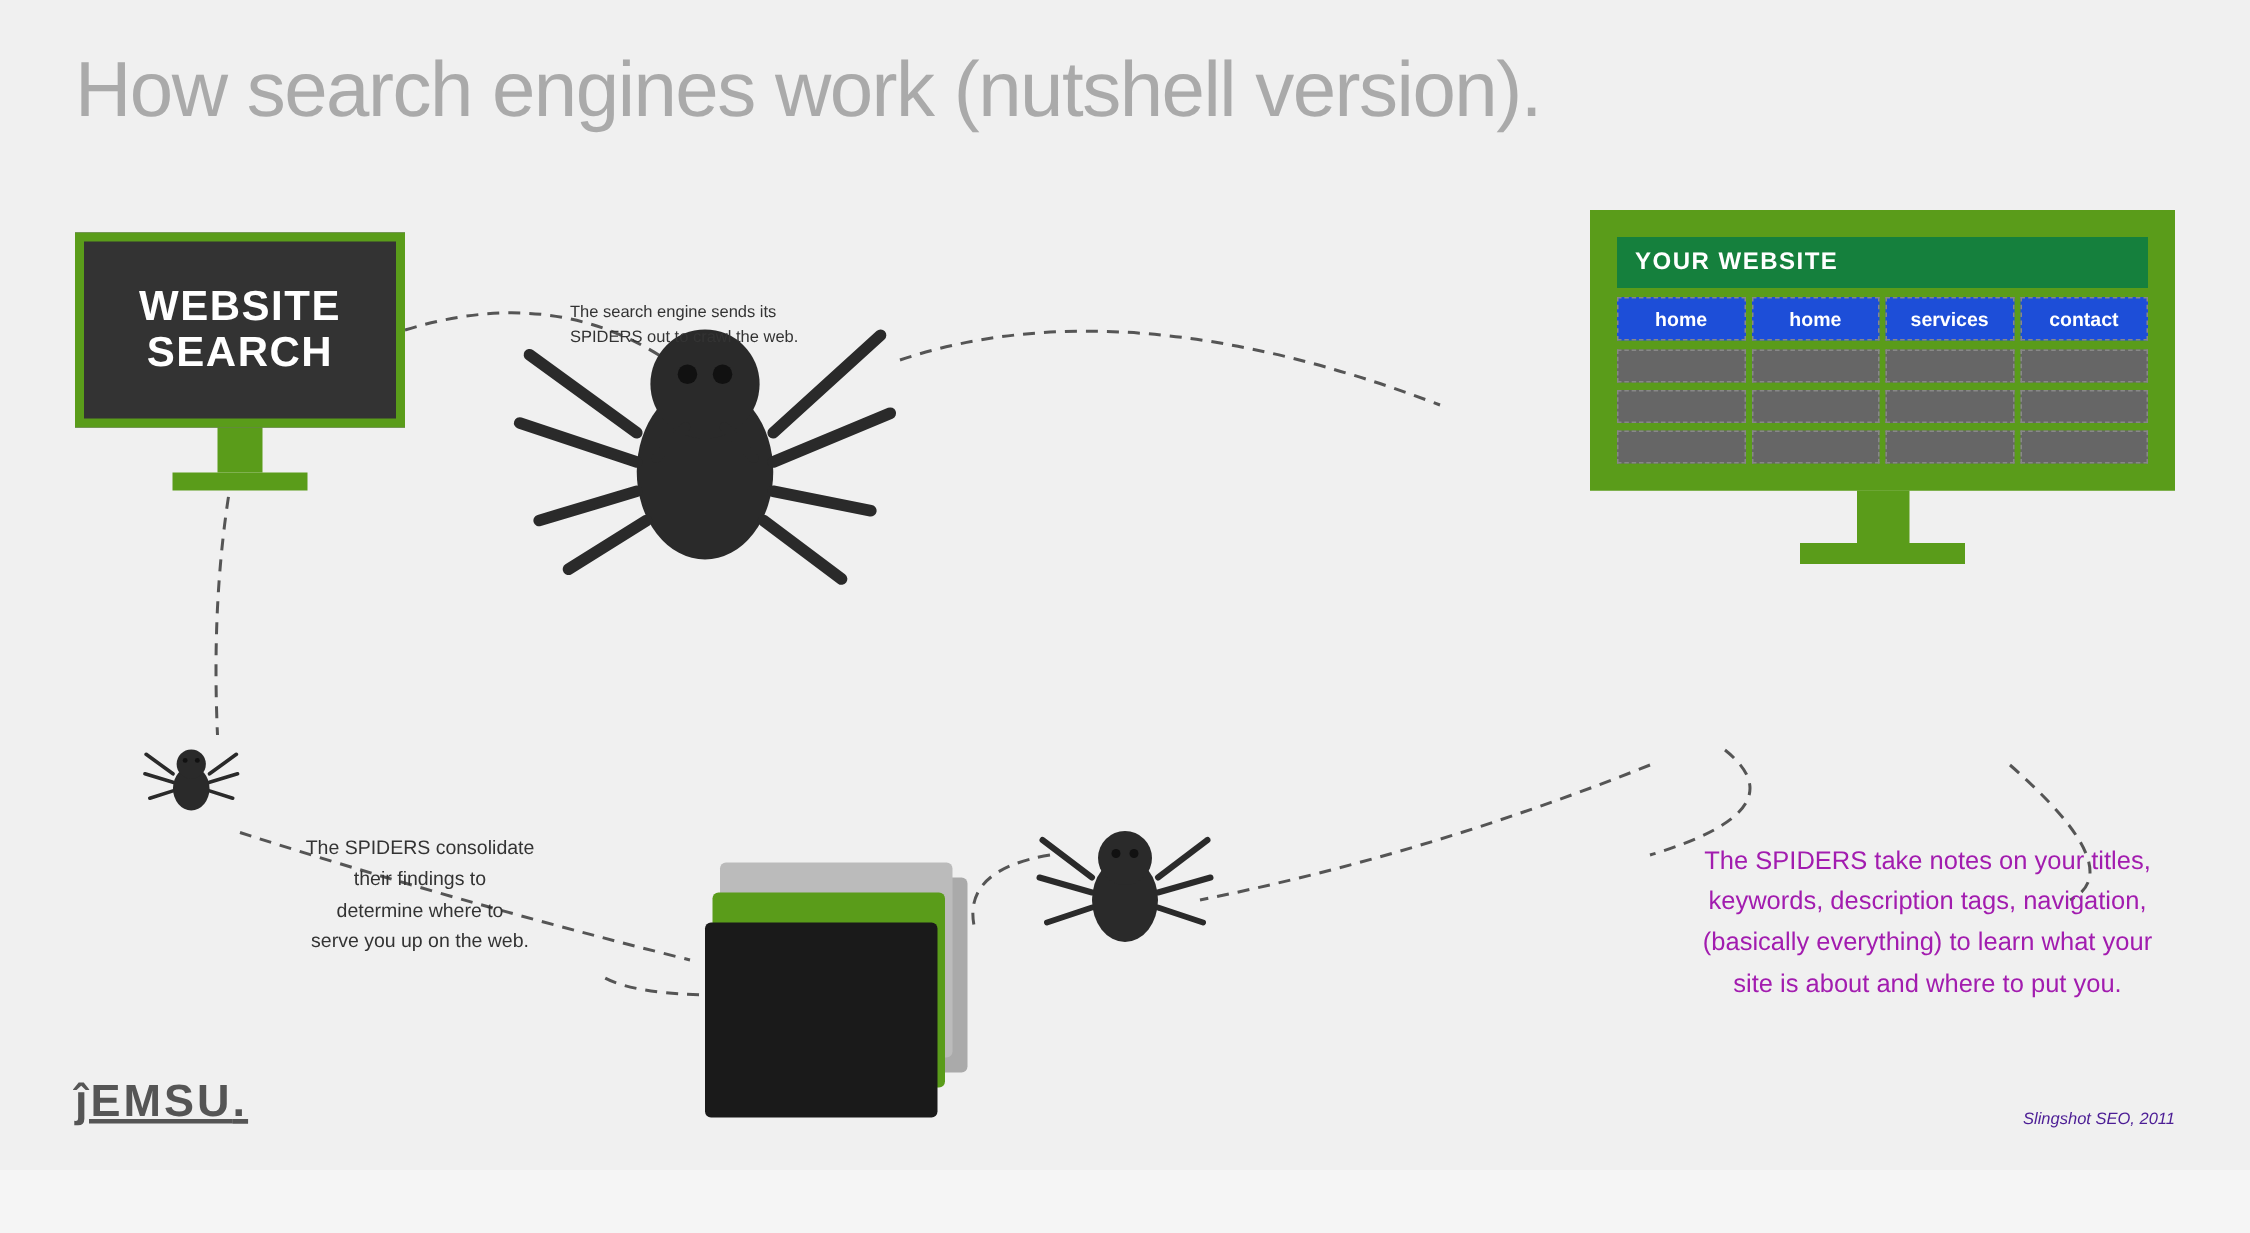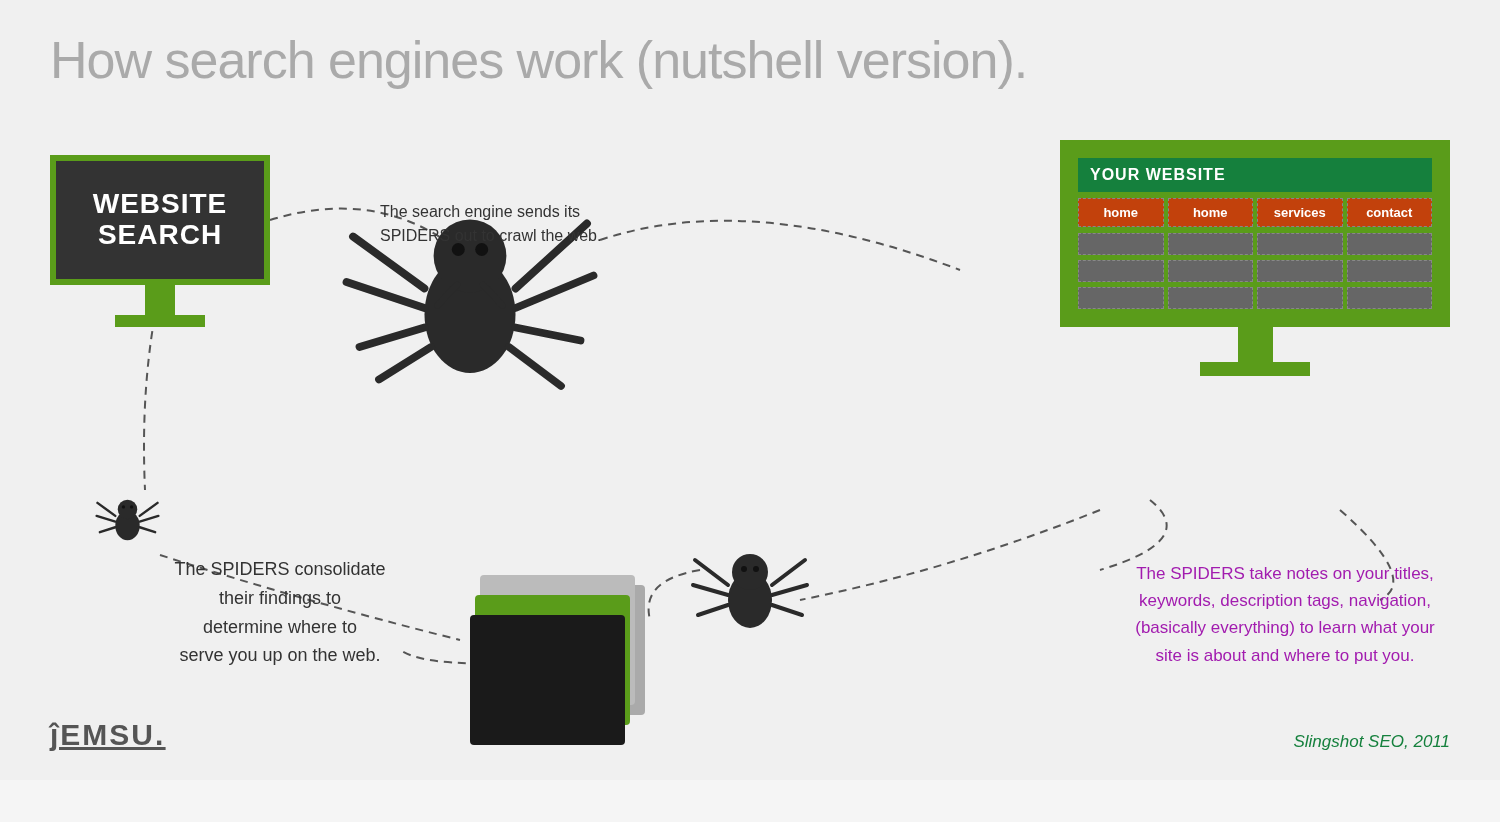--- a/index.html
+++ b/index.html
@@ -101,21 +101,21 @@
       font-family: Arial, sans-serif;
     }
 
     .website-nav {
       display: flex;
       gap: 4px;
       margin-bottom: 6px;
     }
 
     .nav-item {
-      background: #c2410c;
+      background: #1d4ed8;
       color: white;
       padding: 6px 0;
       flex: 1;
       text-align: center;
       font-size: 13px;
       font-weight: 600;
       font-family: Arial, sans-serif;
       border: 1px dashed #888;
     }
 
@@ -177,32 +177,32 @@
       width: 65px;
       height: 65px;
     }
 
     
     .annotation-top {
       position: absolute;
       top: 200px;
       left: 380px;
       width: 300px;
-      font-size: 16px;
+      font-size: 11px;
       line-height: 1.5;
       color: #333;
       font-family: Arial, sans-serif;
     }
 
     .annotation-bottom-left {
       position: absolute;
       top: 555px;
       left: 145px;
       width: 270px;
-      font-size: 18px;
+      font-size: 13px;
       line-height: 1.6;
       color: #333;
       text-align: center;
       font-family: Arial, sans-serif;
     }
 
     .annotation-bottom-right {
       position: absolute;
       top: 560px;
       right: 60px;
@@ -249,22 +249,22 @@
     .jemsu-logo span {
       text-decoration: underline;
       text-decoration-style: solid;
     }
 
     
     .credit-text {
       position: absolute;
       bottom: 28px;
       right: 50px;
-      font-size: 17px;
-      color: #15803d;
+      font-size: 11px;
+      color: #4c1d95;
       font-style: italic;
       font-family: Arial, sans-serif;
     }
 
     .bold-text {
       font-weight: 400;
     }
 
   </style>
 </head>

